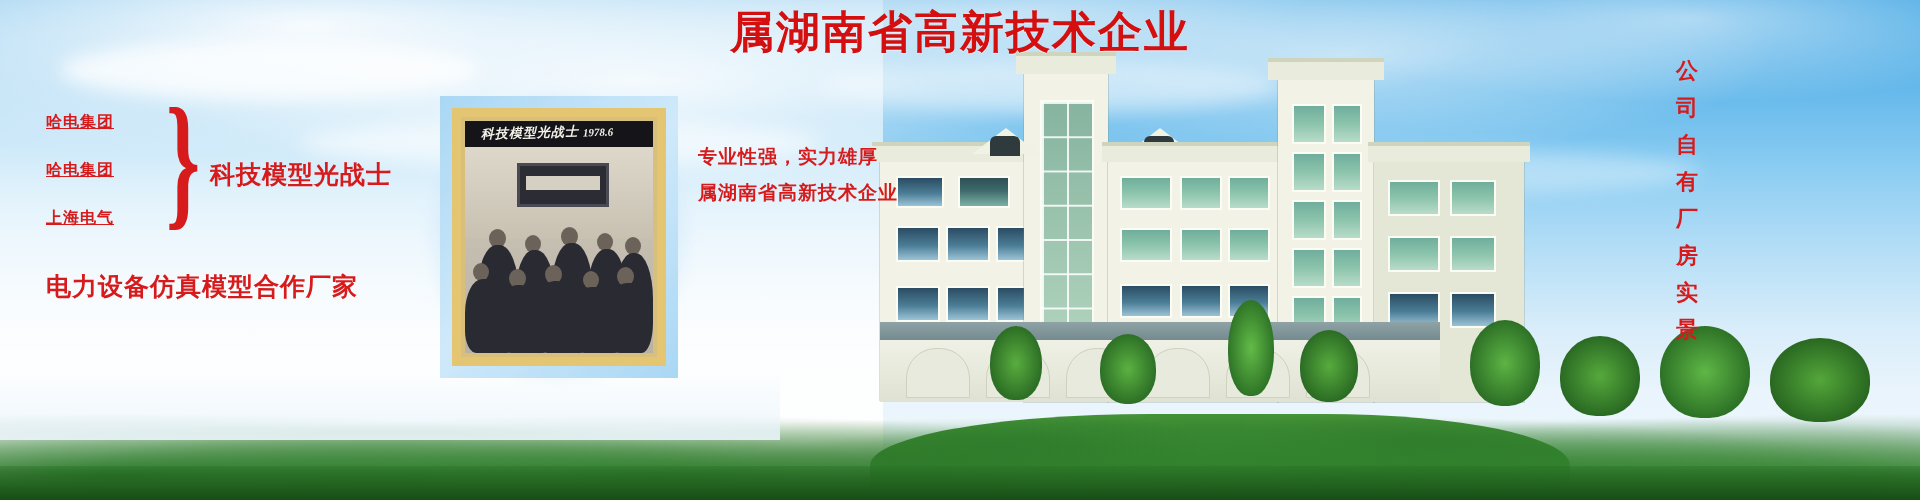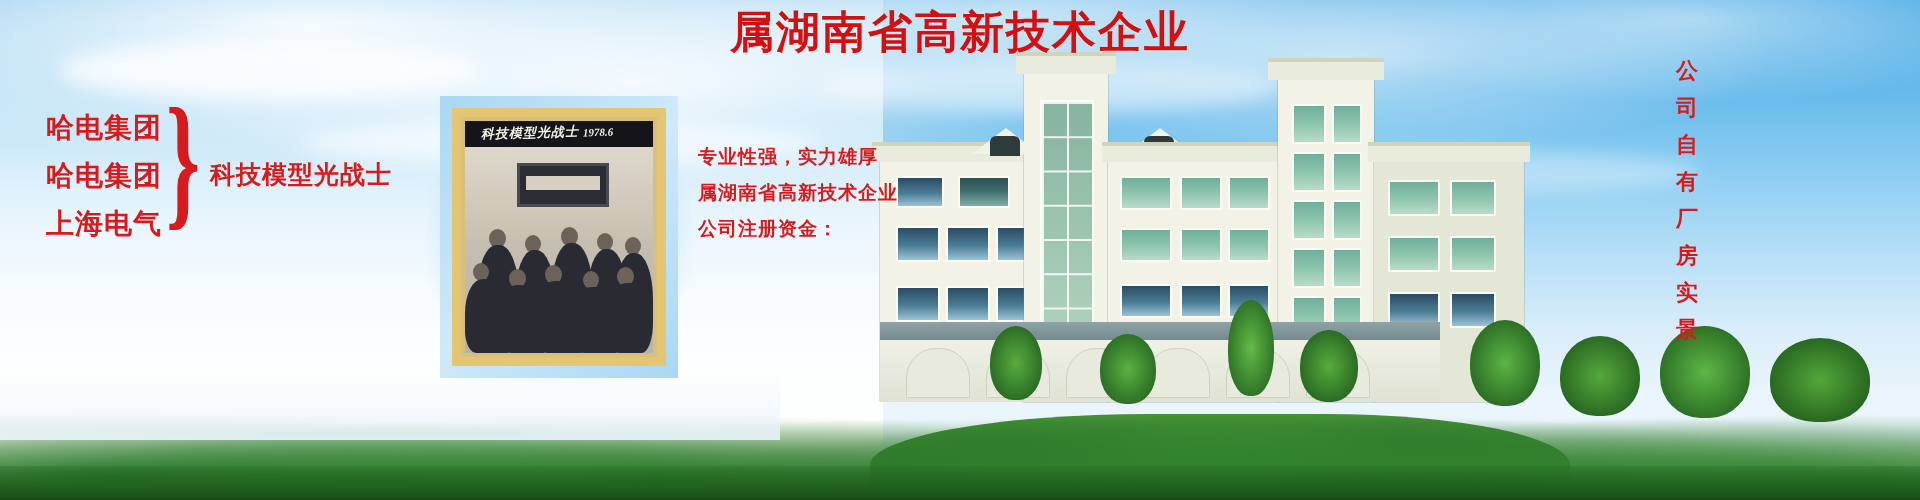--- a/index.html
+++ b/index.html
@@ -51,22 +51,23 @@
   }
 
   
   .left-block{
     position:absolute;left:38px;top:104px;width:340px;
     color:#d71a1b;font-weight:bold;
   }
   .three-rows{position:relative;height:120px;}
   .three-rows .row{
     position:absolute;left:8px;
-    font-size:28px;line-height:1;letter-spacing:1px;
+    font-size:16px;line-height:1;letter-spacing:1px;
     white-space:nowrap;
+    text-decoration:underline;
   }
   .three-rows .row.r1{top:10px;}
   .three-rows .row.r2{top:58px;}
   .three-rows .row.r3{top:106px;}
   .brace{
     position:absolute;left:128px;top:2px;
     font-size:96px;line-height:.72;
     font-weight:bold;color:#d71a1b;
     transform:scaleY(1.55) scaleX(.9);
     transform-origin:top left;
@@ -362,20 +363,21 @@
   <div class="title">属湖南省高新技术企业</div>
 
   <div class="left-block">
     <div class="three-rows">
       <div class="row r1">哈电集团</div>
       <div class="row r2">哈电集团</div>
       <div class="row r3">上海电气</div>
       <div class="brace">}</div>
       <div class="three-label">科技模型光战士</div>
     </div>
+    <div class="left-bottom">电力设备仿真模型合作厂家</div>
   </div>
 
   <div class="photo-glow"></div>
   <div class="photo-outer"></div>
   <div class="photo-frame">
     <div class="photo-frame-inner"></div>
   </div>
   <div class="photo-img">
     <div class="photo-banner">
       <span>科技模型光战士</span>
@@ -403,21 +405,20 @@
       <div class="ph" style="left:118px;top:46px;width:16px;height:18px;"></div>
       <div class="pp" style="left:108px;top:62px;width:40px;height:66px;"></div>
       <div class="ph" style="left:152px;top:42px;width:17px;height:19px;"></div>
       <div class="pp" style="left:142px;top:58px;width:44px;height:70px;"></div>
     </div>
   </div>
 
   <div class="center-block">
     <div class="c-line">专业性强，实力雄厚</div>
     <div class="c-line">属湖南省高新技术企业</div>
-    <div class="c-line">公司注册资金：</div>
   </div>
 
   <div class="right-vert">
     <span class="ch">公</span>
     <span class="ch">司</span>
     <span class="ch">自</span>
     <span class="ch">有</span>
     <span class="ch">厂</span>
     <span class="ch">房</span>
     <span class="ch">实</span>

